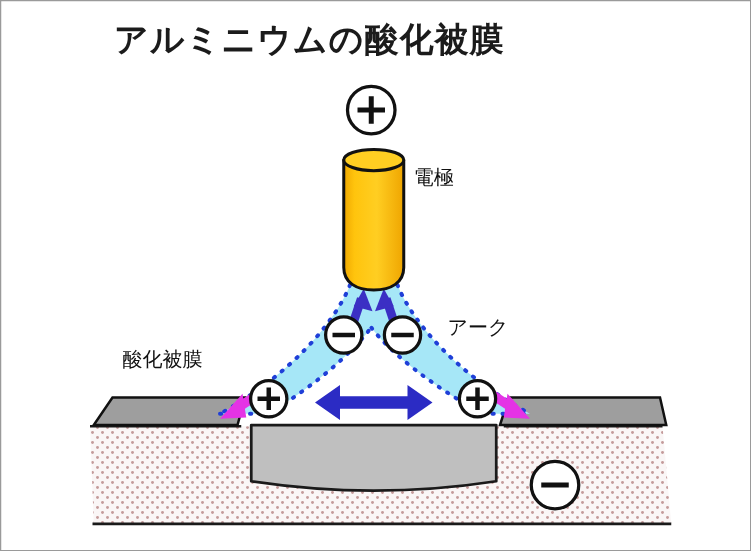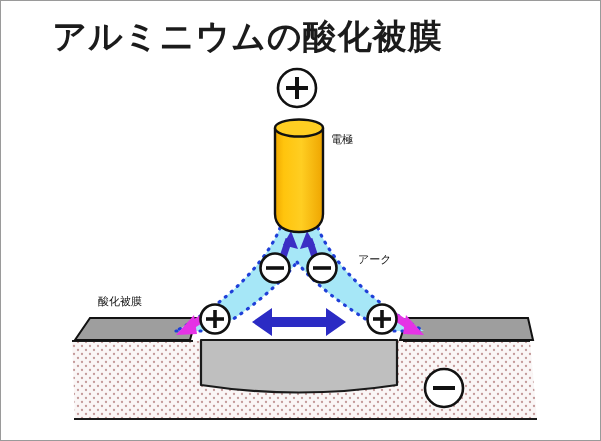--- a/index.html
+++ b/index.html
@@ -12,35 +12,35 @@
   #frame{
     position:absolute;left:0;top:0;width:601px;height:441px;
     box-sizing:border-box;
     border:1px solid #9a9a9a;
     background:#ffffff;
   }
   #stage{position:absolute;left:0;top:0;width:601px;height:441px;}
   #title{
     position:absolute;left:0;top:14px;width:495px;
     text-align:center;
-    font-size:34px;
+    font-size:27px;
     font-weight:bold;
     color:#1b1b1b;
     letter-spacing:1px;
     white-space:nowrap;
   }
   .lbl{
     position:absolute;
-    font-size:11px;
+    font-size:16px;
     color:#111111;
     white-space:nowrap;
   }
   #lbl-electrode{left:331px;top:132px;}
   #lbl-arc{left:358px;top:252px;font-family:Liberation Mono, monospace;}
-  #lbl-oxide{left:98px;top:294px;}
+  #lbl-oxide{left:98px;top:278px;}
   svg{position:absolute;left:0;top:0;}
 </style>
 </head>
 <body>
 
 <div id="frame"></div>
 
 <div id="stage">
 
   <div id="title">アルミニウムの酸化被膜</div>

